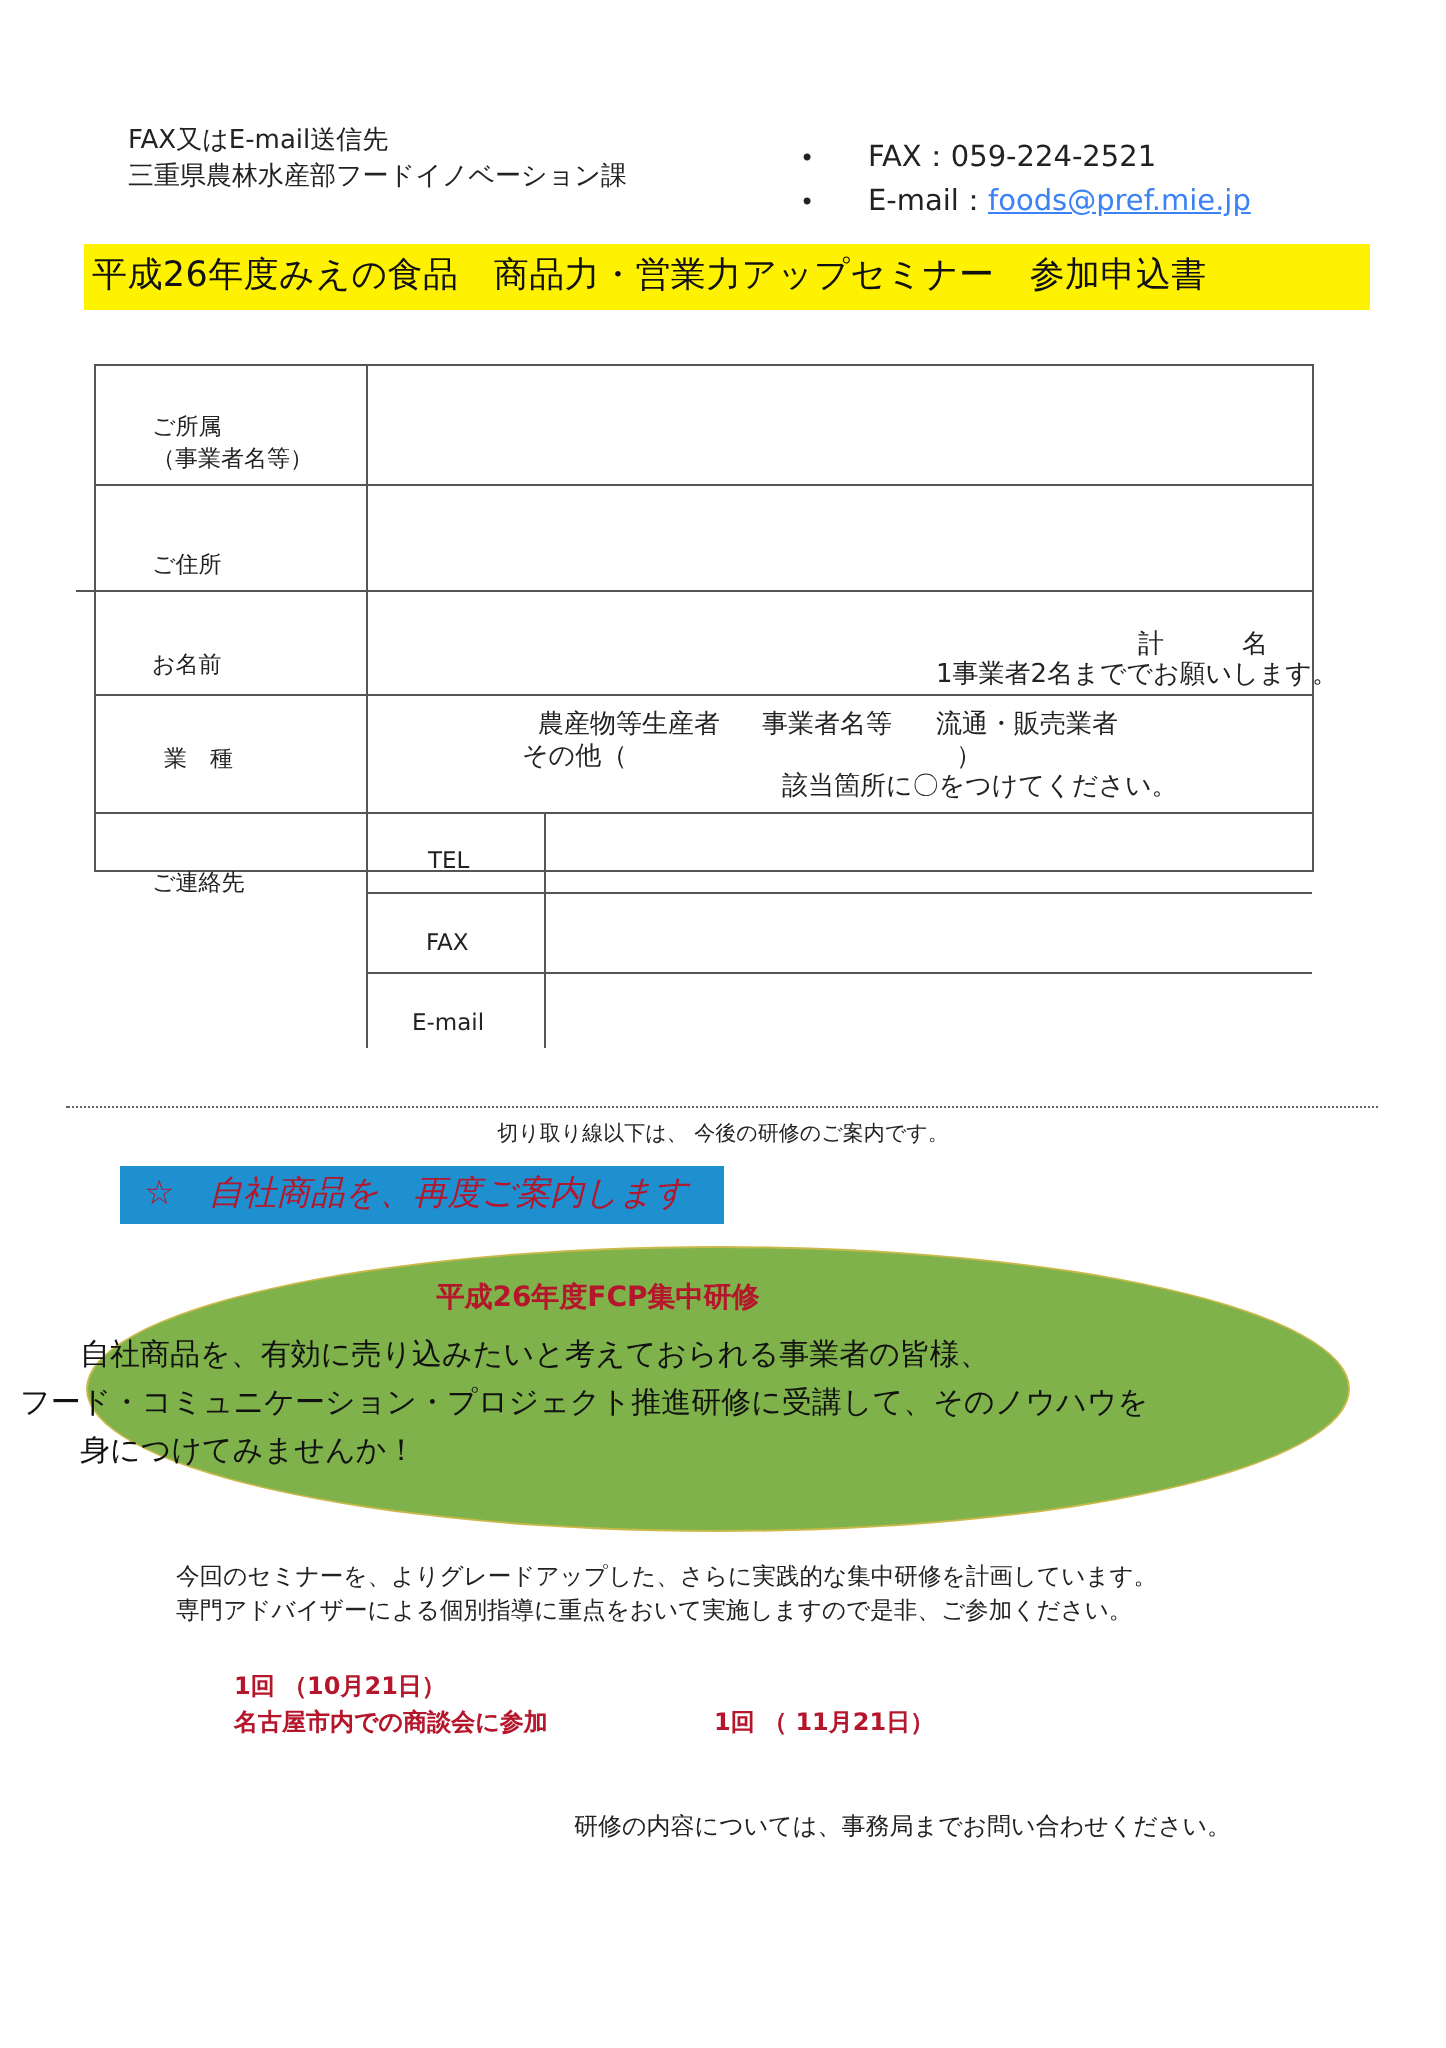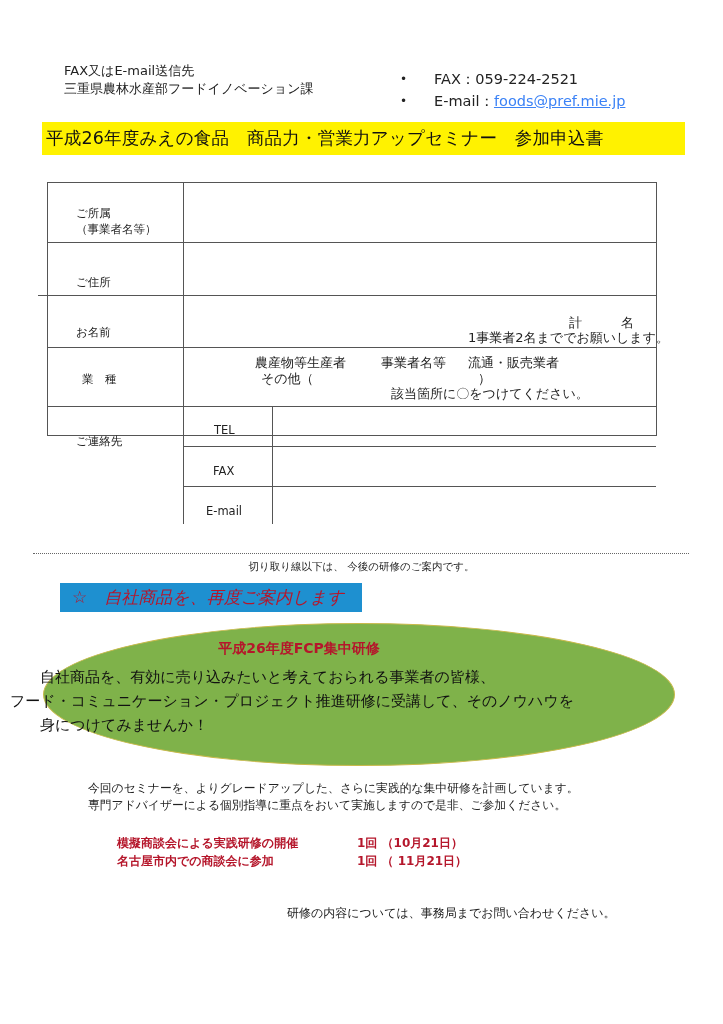--- a/index.html
+++ b/index.html
@@ -84,21 +84,21 @@
   <div class="lbl" style="left:28px;top:141px">お名前</div>
   <div class="lbl" style="left:34px;top:188px">業　種</div>
   <div class="lbl" style="left:28px;top:250px">ご連絡先</div>
 
   <div class="abs" style="left:137px;top:0;width:470px;height:58px"></div>
   <div class="abs" style="left:137px;top:61px;width:470px;height:50px"></div>
   <div class="abs" style="left:137px;top:114px;width:470px;height:49px"></div>
   <div class="small" style="left:521px;top:132px">計　　　名</div>
   <div class="small" style="left:420px;top:147px">1事業者2名まででお願いします。</div>
 
-  <div class="small" style="left:207px;top:172px">農産物等生産者</div>
+  <div class="small" style="left:221px;top:172px">農産物等生産者</div>
   <div class="small" style="left:333px;top:172px">事業者名等</div>
   <div class="small" style="left:420px;top:172px">流通・販売業者</div>
   <div class="small" style="left:213px;top:188px">その他（</div>
   <div class="small" style="left:430px;top:188px">）</div>
   <div class="small" style="left:343px;top:203px">該当箇所に〇をつけてください。</div>
 
   <div class="lbl" style="left:166px;top:239px">TEL</div>
   <div class="lbl" style="left:165px;top:280px">FAX</div>
   <div class="lbl" style="left:158px;top:320px">E-mail</div>
   <div class="abs" style="left:226px;top:225px;width:381px;height:37px"></div>
@@ -121,21 +121,20 @@
 
 <div class="abs para">
   <div>今回のセミナーを、よりグレードアップした、さらに実践的な集中研修を計画しています。</div>
   <div>専門アドバイザーによる個別指導に重点をおいて実施しますので是非、ご参加ください。</div>
 </div>
 
 <div class="abs sched">
   <div class="r">
   </div>
   <div class="r">
-    <span class="c1">模擬商談会による実践研修の開催</span>
     <span>1回 （10月21日）</span>
   </div>
   <div class="r">
     <span class="c1">名古屋市内での商談会に参加</span>
     <span>1回 （ 11月21日）</span>
   </div>
 </div>
 
 <div class="abs closing">研修の内容については、事務局までお問い合わせください。</div>
 

